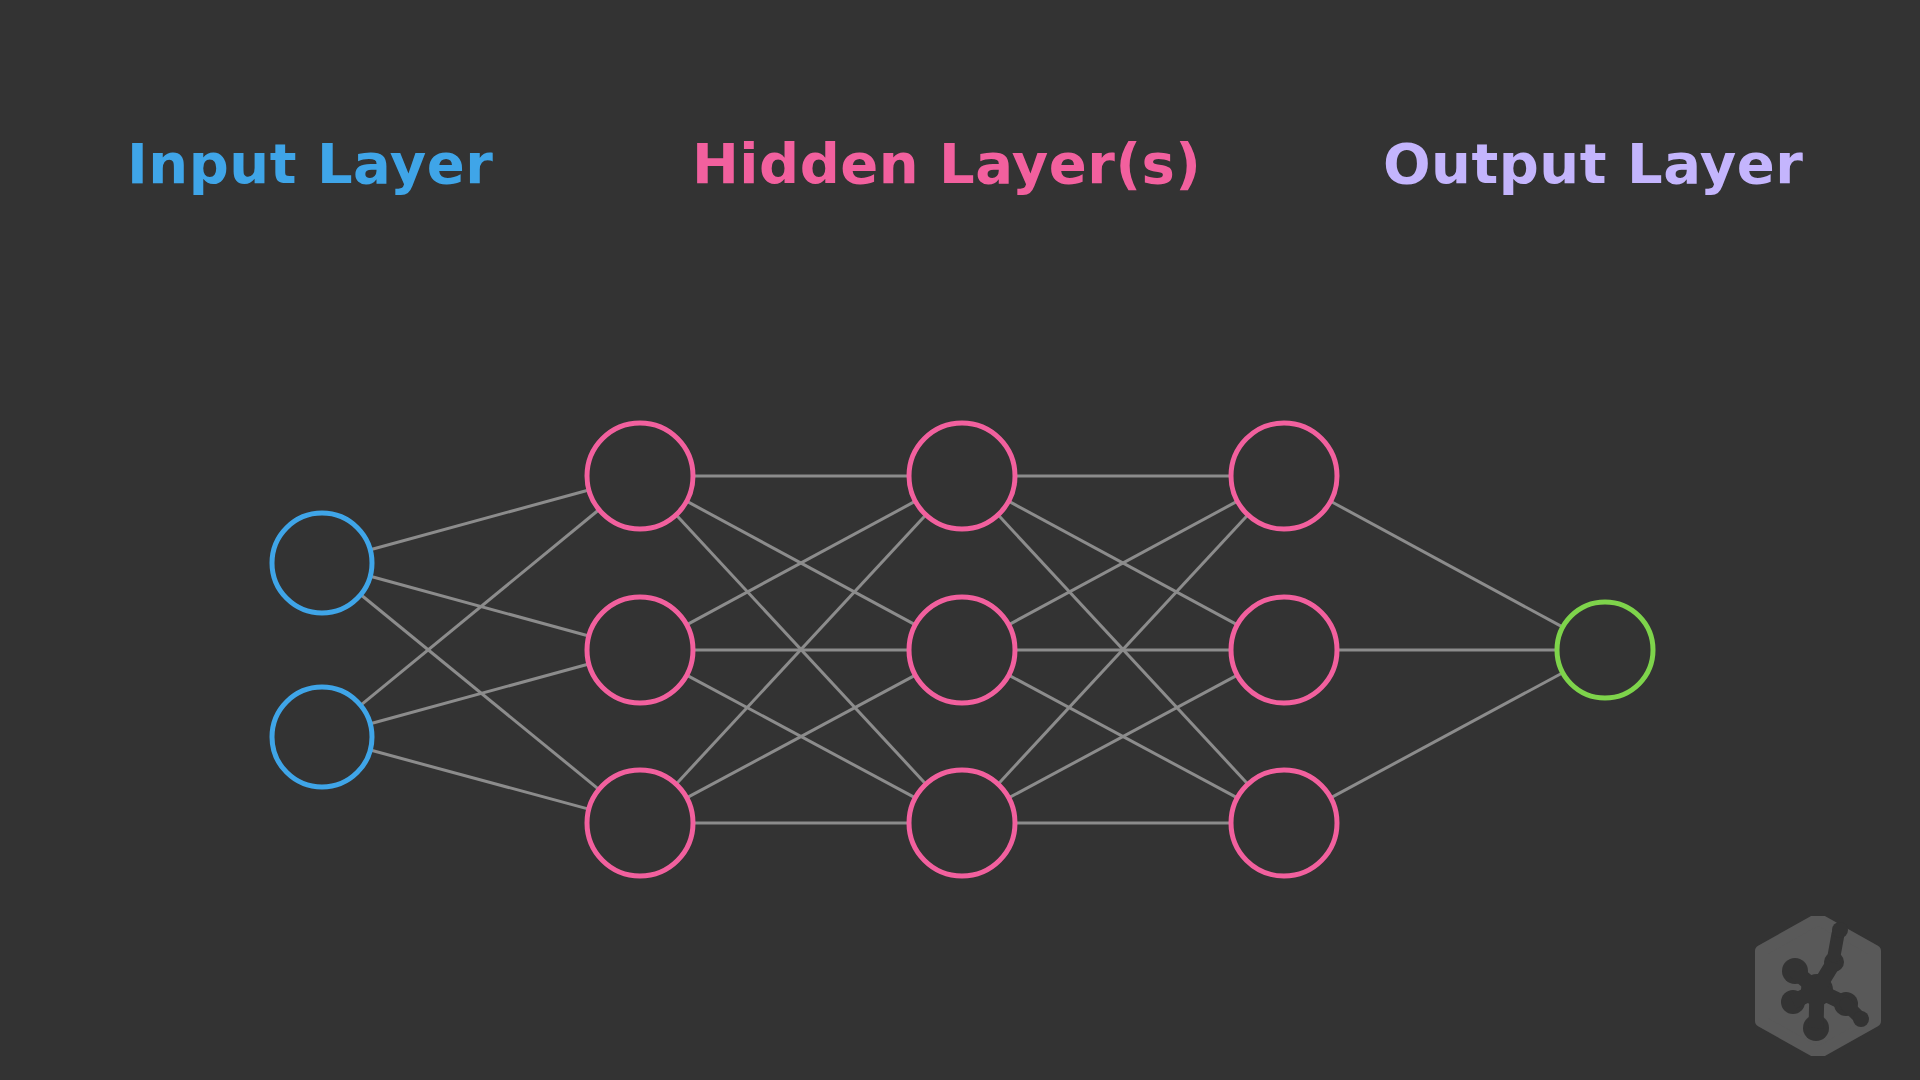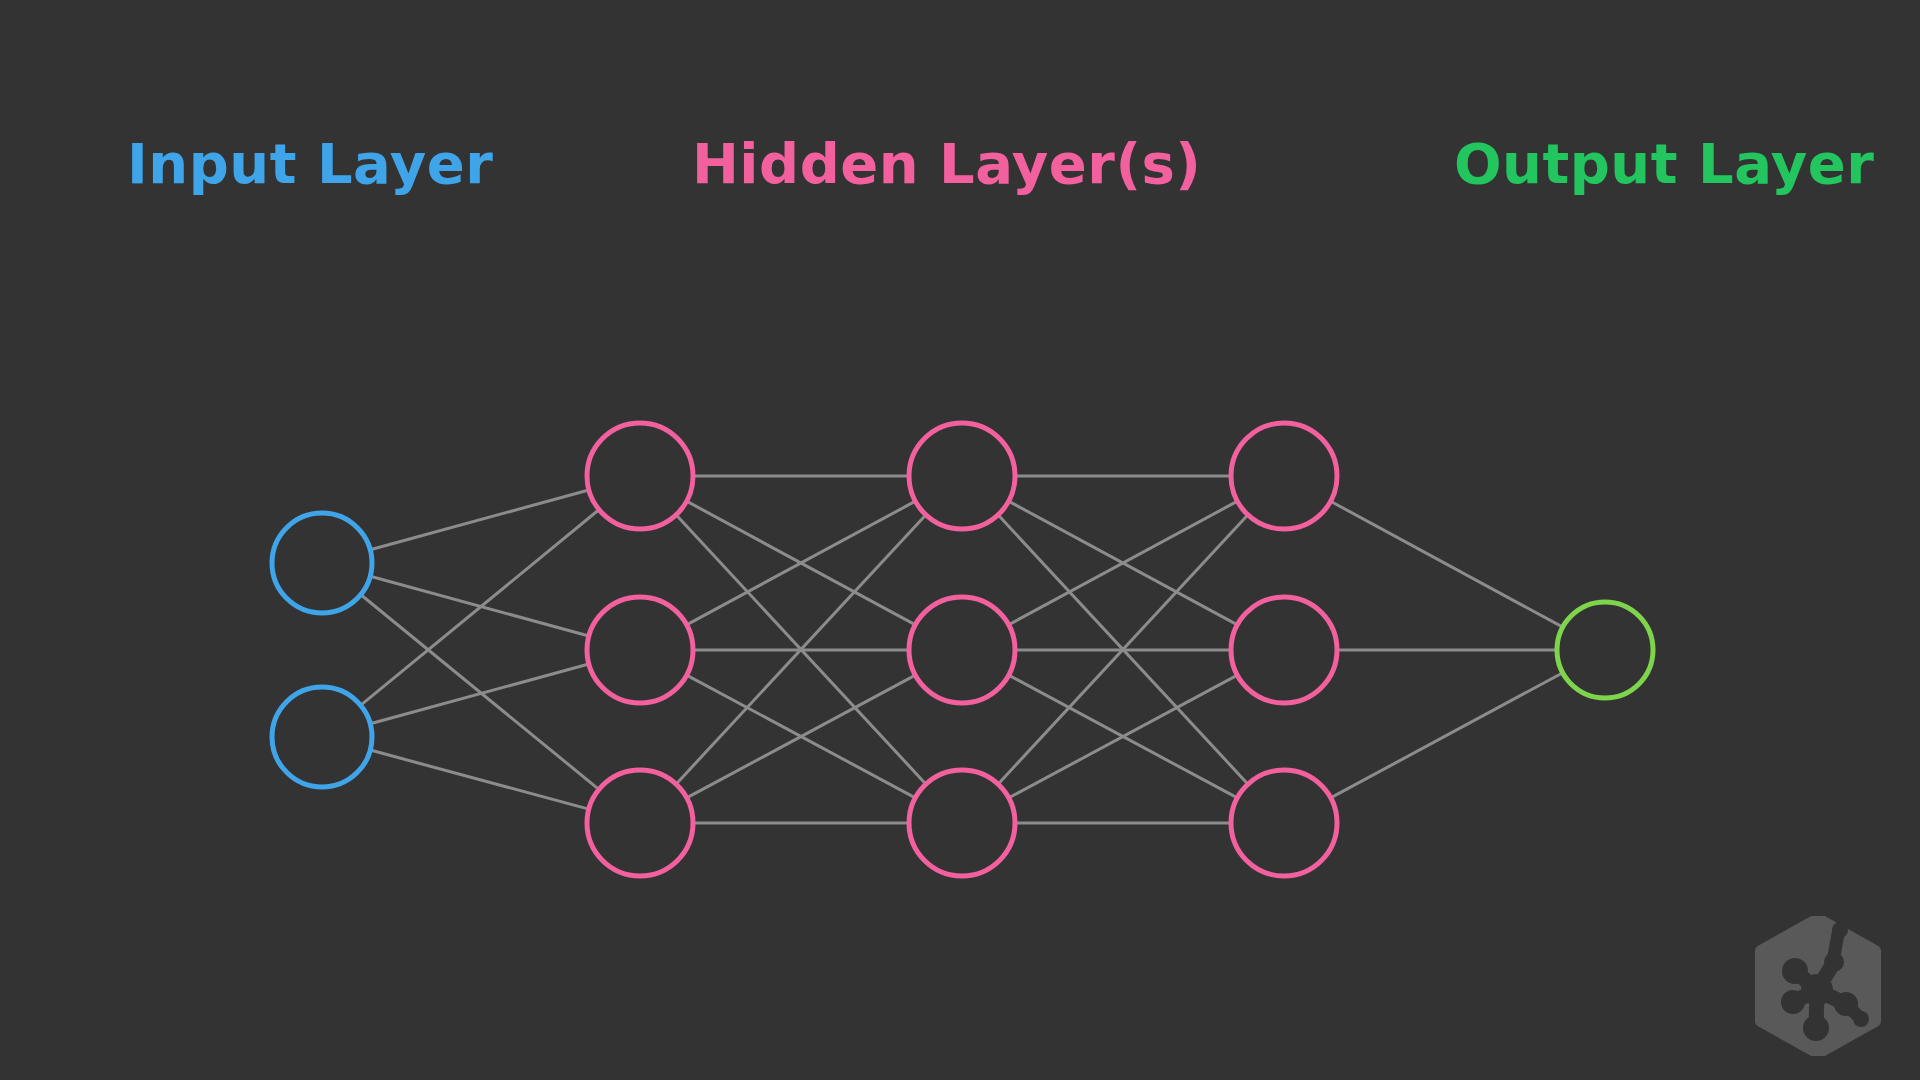--- a/index.html
+++ b/index.html
@@ -24,21 +24,21 @@
     position: absolute;
     font-family: "DejaVu Sans", "Liberation Sans", sans-serif;
     font-weight: 700;
     font-size: 56px;
     letter-spacing: 0.5px;
     white-space: nowrap;
     line-height: 1;
   }
   #label-input  { left: 127px;  top: 136px; color: #3FA5E8; }
   #label-hidden { left: 692px;  top: 136px; color: #F2609E; }
-  #label-output { left: 1454px; top: 136px; color: #22c55e; }
+  #label-output { left: 1383px; top: 136px; color: #c4b5fd; }
 
   #net-svg {
     position: absolute;
     left: 0;
     top: 0;
     width: 1920px;
     height: 1080px;
   }
   #watermark {
     position: absolute;

